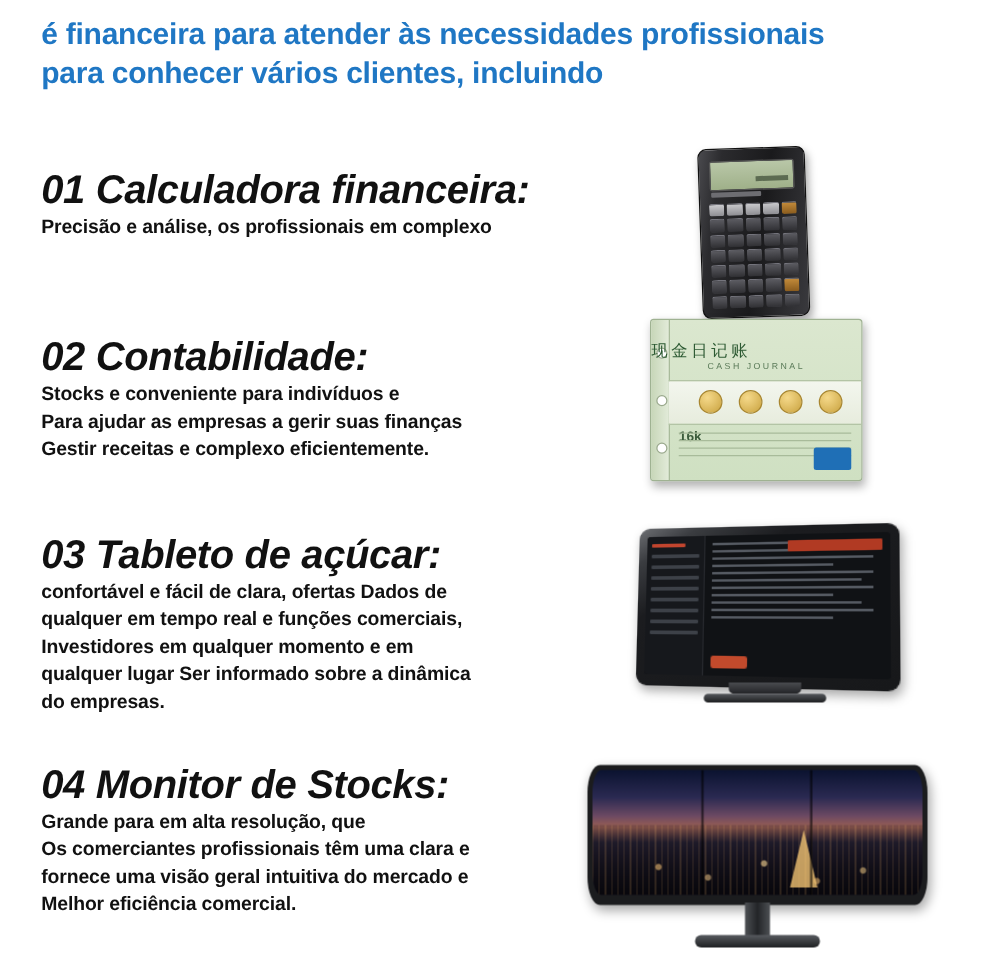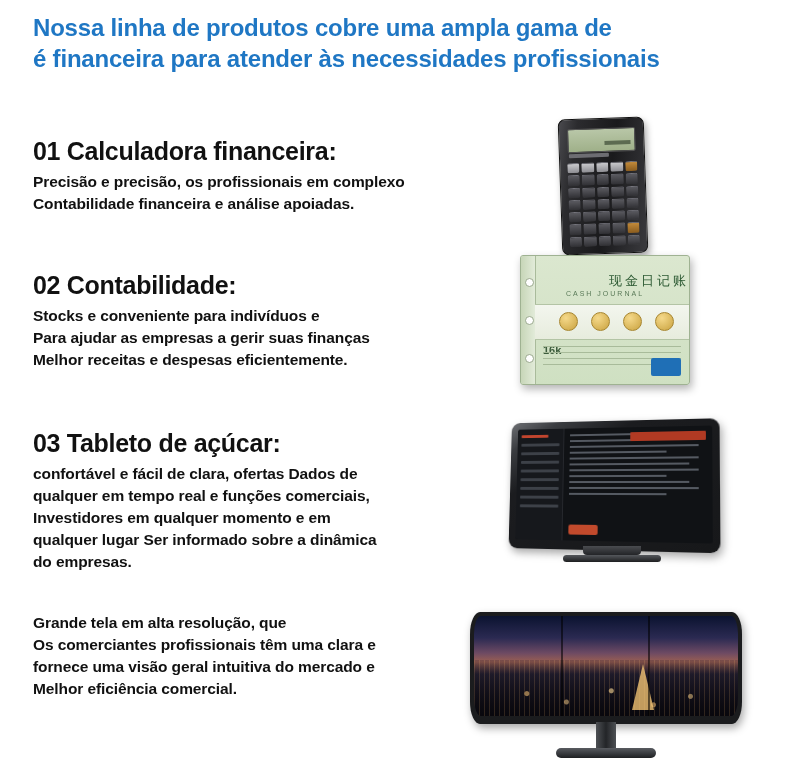--- a/index.html
+++ b/index.html
@@ -34,26 +34,27 @@
     letter-spacing: -0.2px;
   }
   .headline div { white-space: nowrap; }
 
   .item {
     position: absolute;
     left: 33px;
     width: 480px;
   }
   .item-title {
-    font-size: 25px;
+    font-size: 32px;
     font-weight: bold;
     color: #111111;
     line-height: 30px;
     letter-spacing: -0.3px;
     margin-bottom: 5px;
+    font-style: italic;
   }
   .item-body {
     font-size: 15.5px;
     font-weight: bold;
     color: #111111;
     line-height: 22px;
     letter-spacing: -0.1px;
   }
   .item-body div { white-space: nowrap; }
 
@@ -161,21 +162,21 @@
     width: 7px;
     height: 7px;
     border-radius: 50%;
     background: #ffffff;
     border: 1px solid #9aa98d;
   }
   .book-title {
     position: absolute;
     left: 0; right: 0;
     top: 16px;
-    text-align: right;
+    text-align: left;
     font-size: 13px;
     color: #2d5a33;
     letter-spacing: 3px;
     font-family: Liberation Sans, sans-serif;
   }
   .book-subtitle {
     position: absolute;
     left: 0; right: 0;
     top: 34px;
     text-align: center;
@@ -406,29 +407,28 @@
     background: linear-gradient(#585b60, #1e2022);
     border-radius: 5px;
   }
 </style>
 </head>
 <body>
 
 <div class="page">
 
   <div class="headline" style="color: rgb(31, 119, 196);">
-    <div>Nossa linha de produtos cobre uma ampla gama de</div>
     <div>é financeira para atender às necessidades profissionais</div>
+    <div>para conhecer vários clientes, incluindo</div>
   </div>
 
   <div class="item" id="item-1">
     <div class="item-title">01 Calculadora financeira:</div>
     <div class="item-body">
-      <div>Precisão e precisão, os profissionais em complexo</div>
-      <div>Contabilidade financeira e análise apoiadas.</div>
+      <div>Precisão e análise, os profissionais em complexo</div>
     </div>
   </div>
 
   <div class="product" id="img-calculator">
     <div class="calc-body">
       <div class="calc-screen"></div>
       <div class="calc-brand"></div>
       <div class="calc-keys">
         <span class="k-light"></span>
           <span class="k-light"></span>
@@ -467,21 +467,21 @@
           <span></span>
       </div>
     </div>
   </div>
 
   <div class="item" id="item-2">
     <div class="item-title">02 Contabilidade:</div>
     <div class="item-body">
       <div>Stocks e conveniente para indivíduos e</div>
       <div>Para ajudar as empresas a gerir suas finanças</div>
-      <div>Melhor receitas e despesas eficientemente.</div>
+      <div>Gestir receitas e complexo eficientemente.</div>
     </div>
   </div>
 
   <div class="product" id="img-ledger">
     <div class="book-body">
       <div class="book-spine"></div>
       <div class="book-hole" style="top:22px;"></div>
       <div class="book-hole" style="top:60px;"></div>
       <div class="book-hole" style="top:98px;"></div>
       <div class="book-title">现金日记账</div>
@@ -543,22 +543,23 @@
             <i class="w3"></i>
         </div>
         <div class="ts-btn"></div>
       </div>
     </div>
     <div class="tablet-stand"></div>
     <div class="tablet-base"></div>
   </div>
 
   <div class="item" id="item-4">
+    <div class="item-title">04 Monitor de Stocks:</div>
     <div class="item-body">
-      <div>Grande tela em alta resolução, que</div>
+      <div>Grande para em alta resolução, que</div>
       <div>Os comerciantes profissionais têm uma clara e</div>
       <div>fornece uma visão geral intuitiva do mercado e</div>
       <div>Melhor eficiência comercial.</div>
     </div>
   </div>
 
   <div class="product" id="img-monitor">
     <div class="mon-frame">
       <div class="mon-screen">
         <div class="city"></div>

